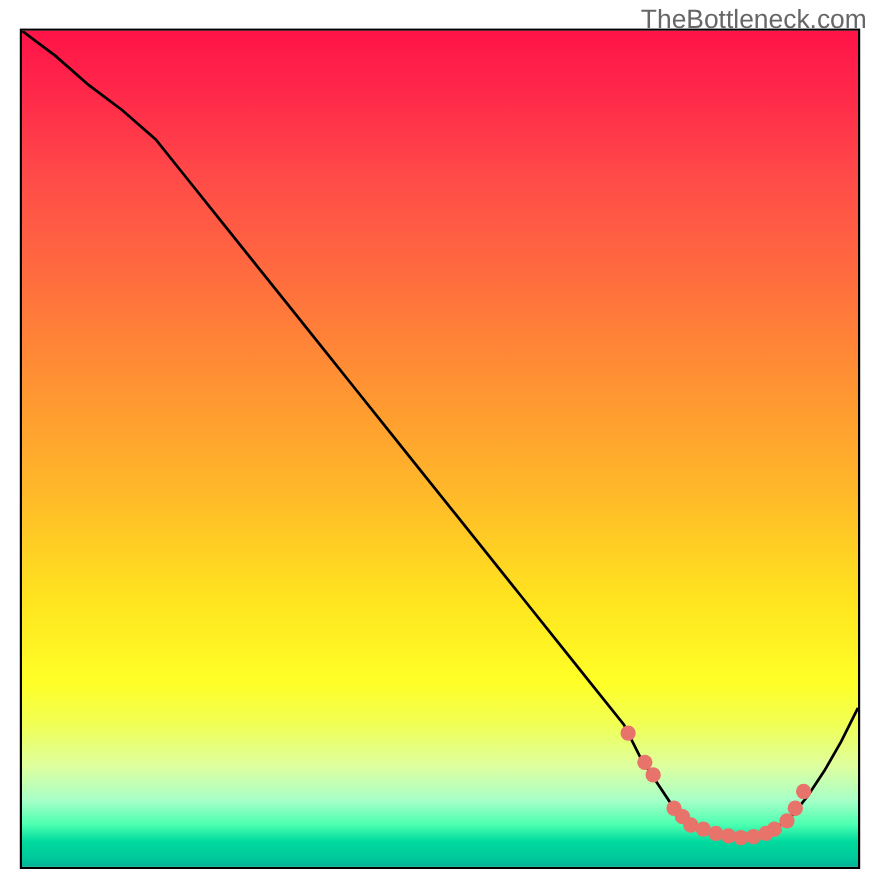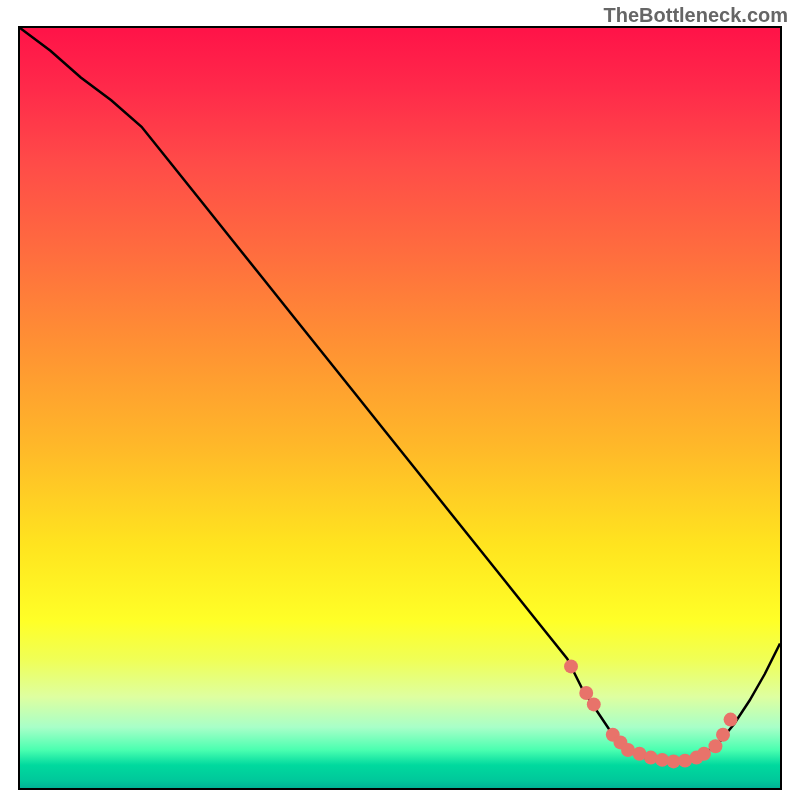--- a/index.html
+++ b/index.html
@@ -8,23 +8,23 @@
     height: 800px;
     background: #fff;
     font-family: Arial, sans-serif;
     position: relative;
     overflow: hidden;
   }
   .watermark {
     position: absolute;
     top: 4px;
     right: 12px;
-    font-size: 20px;
+    font-size: 24px;
     color: #666;
-    font-weight: 700;
+    font-weight: 400;
     z-index: 10;
   }
   .plot-area {
     position: absolute;
     left: 18px;
     top: 26px;
     width: 764px;
     height: 764px;
     border: 2px solid #000;
   }

